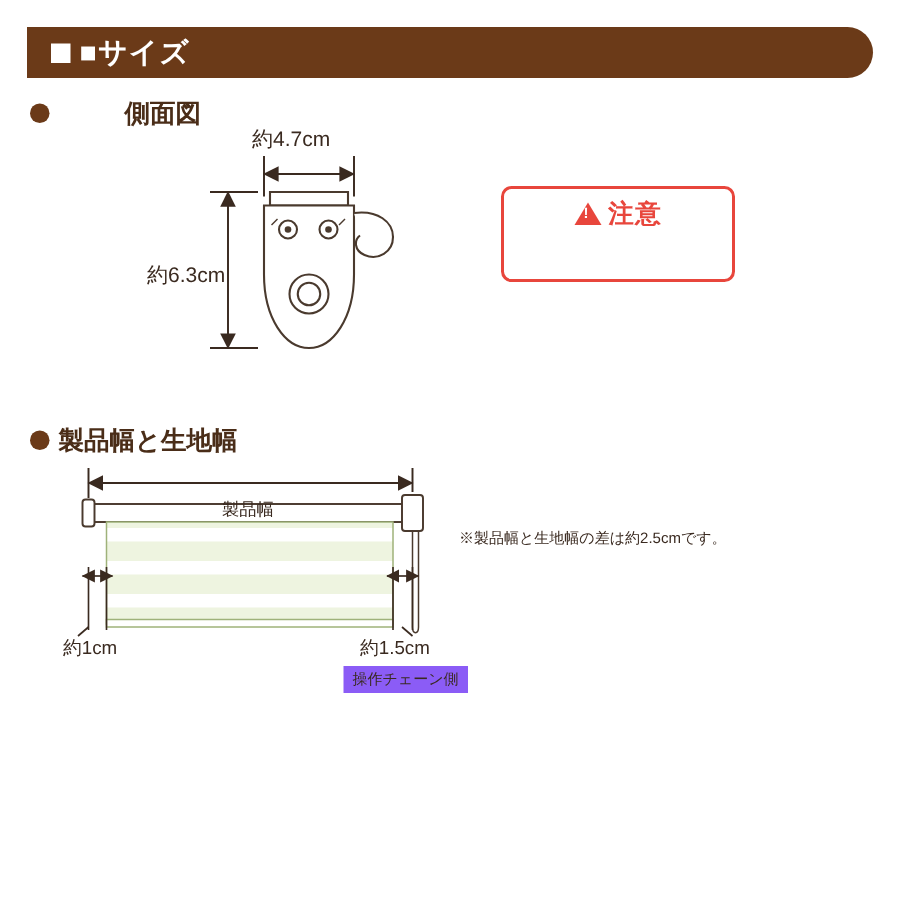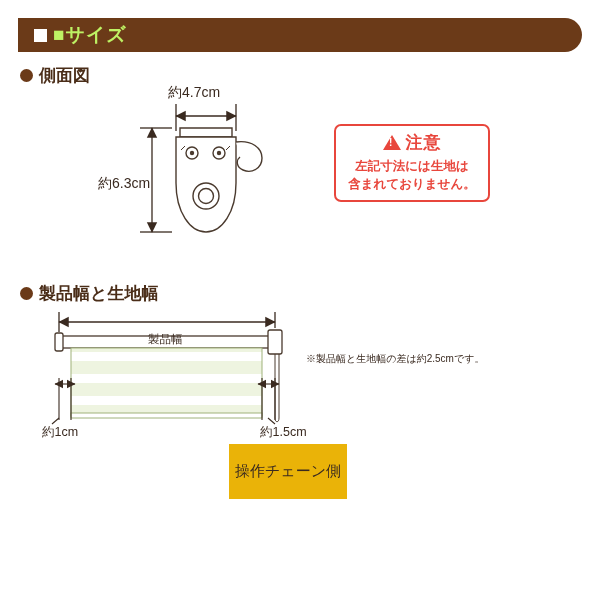--- a/index.html
+++ b/index.html
@@ -31,21 +31,21 @@
     padding-left: 16px;
   }
   .banner-sq {
     width: 13px;
     height: 13px;
     background: #ffffff;
     margin-right: 6px;
     flex: 0 0 auto;
   }
   .banner-title {
-    color: #bef264;
+    color: #ffffff;
     font-size: 19px;
     font-weight: bold;
     letter-spacing: 1px;
   }
 
   
   .sec-head {
     position: absolute;
     display: flex;
     align-items: center;
@@ -56,40 +56,40 @@
     border-radius: 50%;
     background: #6b3a18;
     margin-right: 6px;
     flex: 0 0 auto;
   }
   .sec-label {
     font-size: 17px;
     font-weight: bold;
     color: #4a2d18;
   }
-  #sec1 { left: 20px; top: 64px; }
+  #sec1 { left: 20px; top: 64px; gap: 44px; }
   #sec2 { left: 20px; top: 282px; }
 
   
   .stage {
     position: absolute;
     left: 0;
     top: 0;
     width: 600px;
     height: 600px;
     pointer-events: none;
   }
 
   
   .caution {
     position: absolute;
     left: 334px;
     top: 124px;
     width: 156px;
-    height: 78px;
+    height: 64px;
     border: 2px solid #e8463c;
     border-radius: 7px;
     box-sizing: border-box;
     background: #ffffff;
     text-align: center;
   }
   .caution-head {
     display: flex;
     align-items: center;
     justify-content: center;
@@ -131,30 +131,30 @@
   .lbl {
     position: absolute;
     font-size: 12.5px;
     color: #3a2a20;
     white-space: nowrap;
   }
   #lbl-47 { left: 168px; top: 84px; font-size: 14px; }
   #lbl-63 { left: 98px;  top: 175px; font-size: 14px; }
   #lbl-seihin { left: 148px; top: 332px; font-size: 11.5px; }
   #lbl-1cm { left: 42px;  top: 424px; font-size: 12.5px; text-align: right; }
-  #lbl-15cm { left: 260px; top: 424px; font-size: 12.5px; }
+  #lbl-15cm { left: 240px; top: 424px; font-size: 12.5px; }
   #lbl-note { left: 306px; top: 352px; font-size: 10px; }
 
   .chain-tag {
     position: absolute;
     left: 229px;
     top: 444px;
-    padding: 18px 6px;
-    background: #eab308;
-    font-size: 15px;
+    padding: 2px 6px;
+    background: #8b5cf6;
+    font-size: 10px;
     color: #3a2a20;
     white-space: nowrap;
   }
 </style>
 </head>
 <body>
 
 <div class="banner">
   <span class="banner-sq"></span>
   <span class="banner-title">■サイズ</span>
@@ -255,24 +255,20 @@
       <line x1="268" y1="418" x2="275" y2="424"></line>
     </g>
   </g>
 </svg>
 
 <div class="caution">
   <div class="caution-head">
     <span class="tri"></span>
     <span class="ttl">注意</span>
   </div>
-  <div class="caution-body">
-    <div>左記寸法には生地は</div>
-    <div>含まれておりません。</div>
-  </div>
 </div>
 
 <div class="lbl" id="lbl-47">約4.7cm</div>
 <div class="lbl" id="lbl-63">約6.3cm</div>
 
 <div class="lbl" id="lbl-seihin">製品幅</div>
 <div class="lbl" id="lbl-1cm">約1cm</div>
 <div class="lbl" id="lbl-15cm">約1.5cm</div>
 <div class="lbl" id="lbl-note">※製品幅と生地幅の差は約2.5cmです。</div>
 

